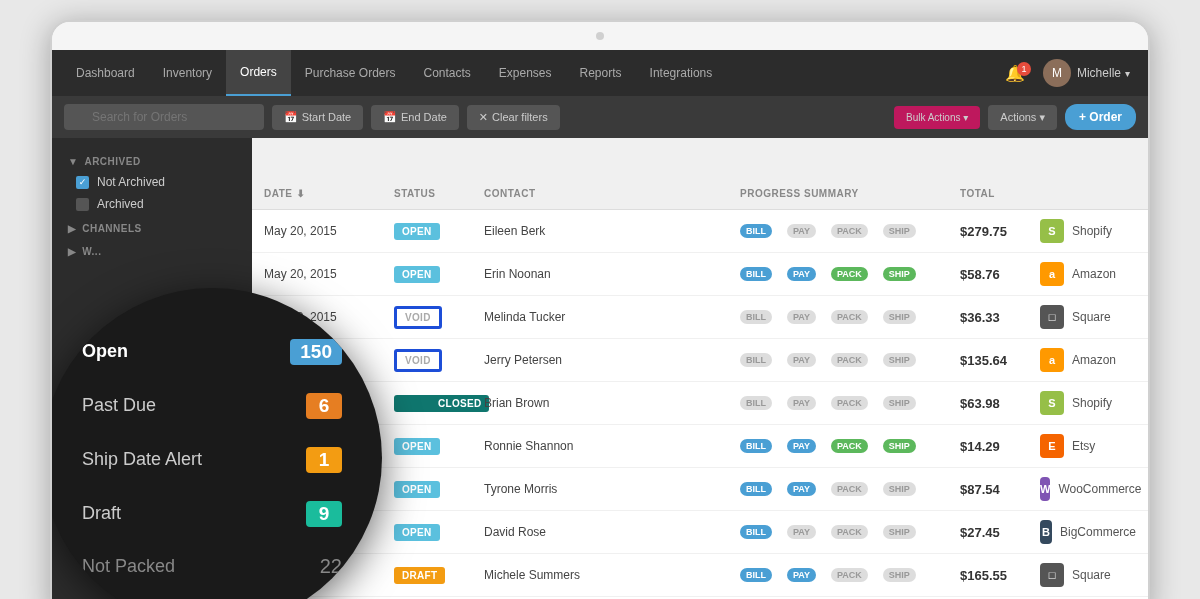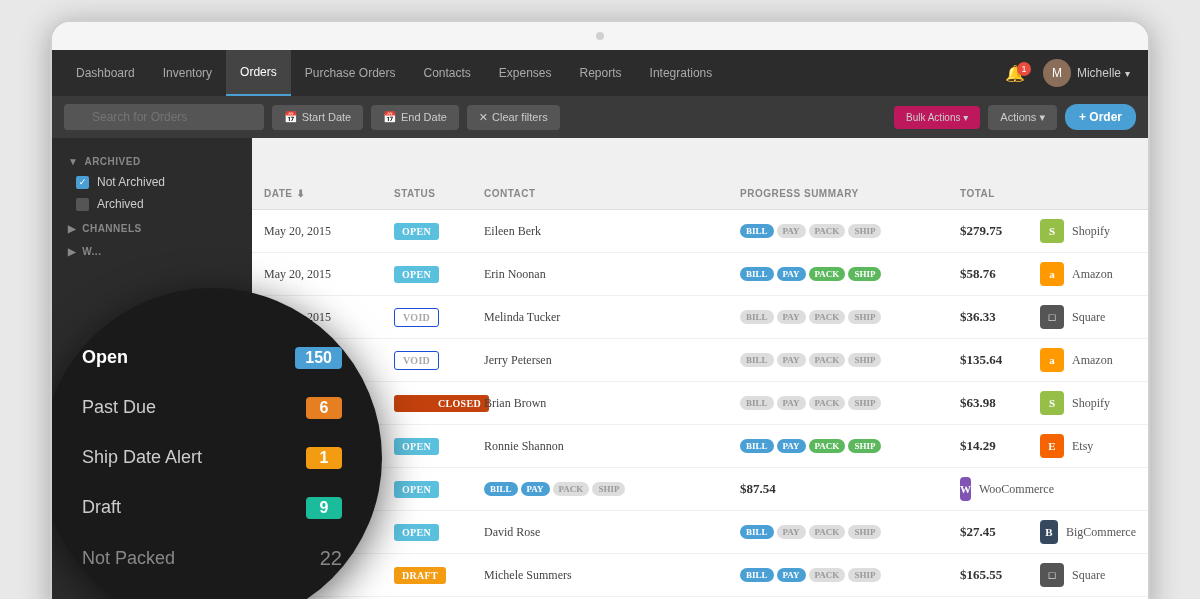--- a/index.html
+++ b/index.html
@@ -258,21 +258,21 @@
       font-size: 18px;
     }
     .popup-item.active {
       color: #fff;
       font-weight: 600;
     }
     .popup-badge {
       margin-left: auto;
       border-radius: 4px;
       color: #fff;
-      font-size: 16px;
+      font-size: 19px;
       font-weight: 700;
       padding: 2px 10px;
       min-width: 36px;
       text-align: center;
     }
     .badge-blue { background: #4a9fd4; }
     .badge-orange { background: #e67e22; }
     .badge-yellow { background: #f39c12; }
     .badge-teal { background: #1abc9c; }
     .popup-item-last {
@@ -304,44 +304,43 @@
       display: flex;
       align-items: center;
       gap: 4px;
       margin-top: 40px;
     }
     .table-row {
       display: grid;
       grid-template-columns: 130px 90px 1fr 220px 80px 120px;
       border-bottom: 1px solid #f0f0f0;
       align-items: center;
-      font-family: Liberation Serif, serif;
     }
     .td {
       padding: 9px 12px;
       font-size: 12px;
       color: #444;
     }
     .status-badge {
       display: inline-block;
       padding: 3px 8px;
       border-radius: 3px;
       font-size: 10px;
       font-weight: 700;
       color: #fff;
       letter-spacing: 0.3px;
     }
     .status-open { background: #5bc0de; }
-    .status-void { background: transparent; border: 1px solid #1d4ed8; color: #aaa; }
-    .status-closed { background: #c2410c; padding-left: 44px; }
+    .status-void { background: transparent; border: 3px solid #1d4ed8; color: #aaa; }
+    .status-closed { background: #0f766e; padding-left: 44px; }
     .status-draft { background: #f39c12; }
     
     .progress-pills {
       display: flex;
-      gap: 3px;
+      gap: 15px;
       align-items: center;
     }
     .pill {
       padding: 2px 6px;
       border-radius: 10px;
       font-size: 9px;
       font-weight: 700;
       color: #fff;
     }
     .pill-active-blue { background: #4a9fd4; }
@@ -632,20 +631,21 @@
         <div class="int-icon int-etsy">E</div>
         <span>Etsy</span>
       </div>
     </div>
   </div>
           <div class="table-row">
     <div class="td"></div>
     <div class="td">
       <span class="status-badge status-open">OPEN</span>
     </div>
+    <div class="td">Tyrone Morris</div>
     <div class="td">
       <div class="progress-pills">
                 <span class="pill pill-active-blue">BILL</span>
                 <span class="pill pill-active-blue">PAY</span>
                 <span class="pill pill-inactive">PACK</span>
                 <span class="pill pill-inactive">SHIP</span>
               </div>
     </div>
     <div class="td total-cell">$87.54</div>
     <div class="td">

